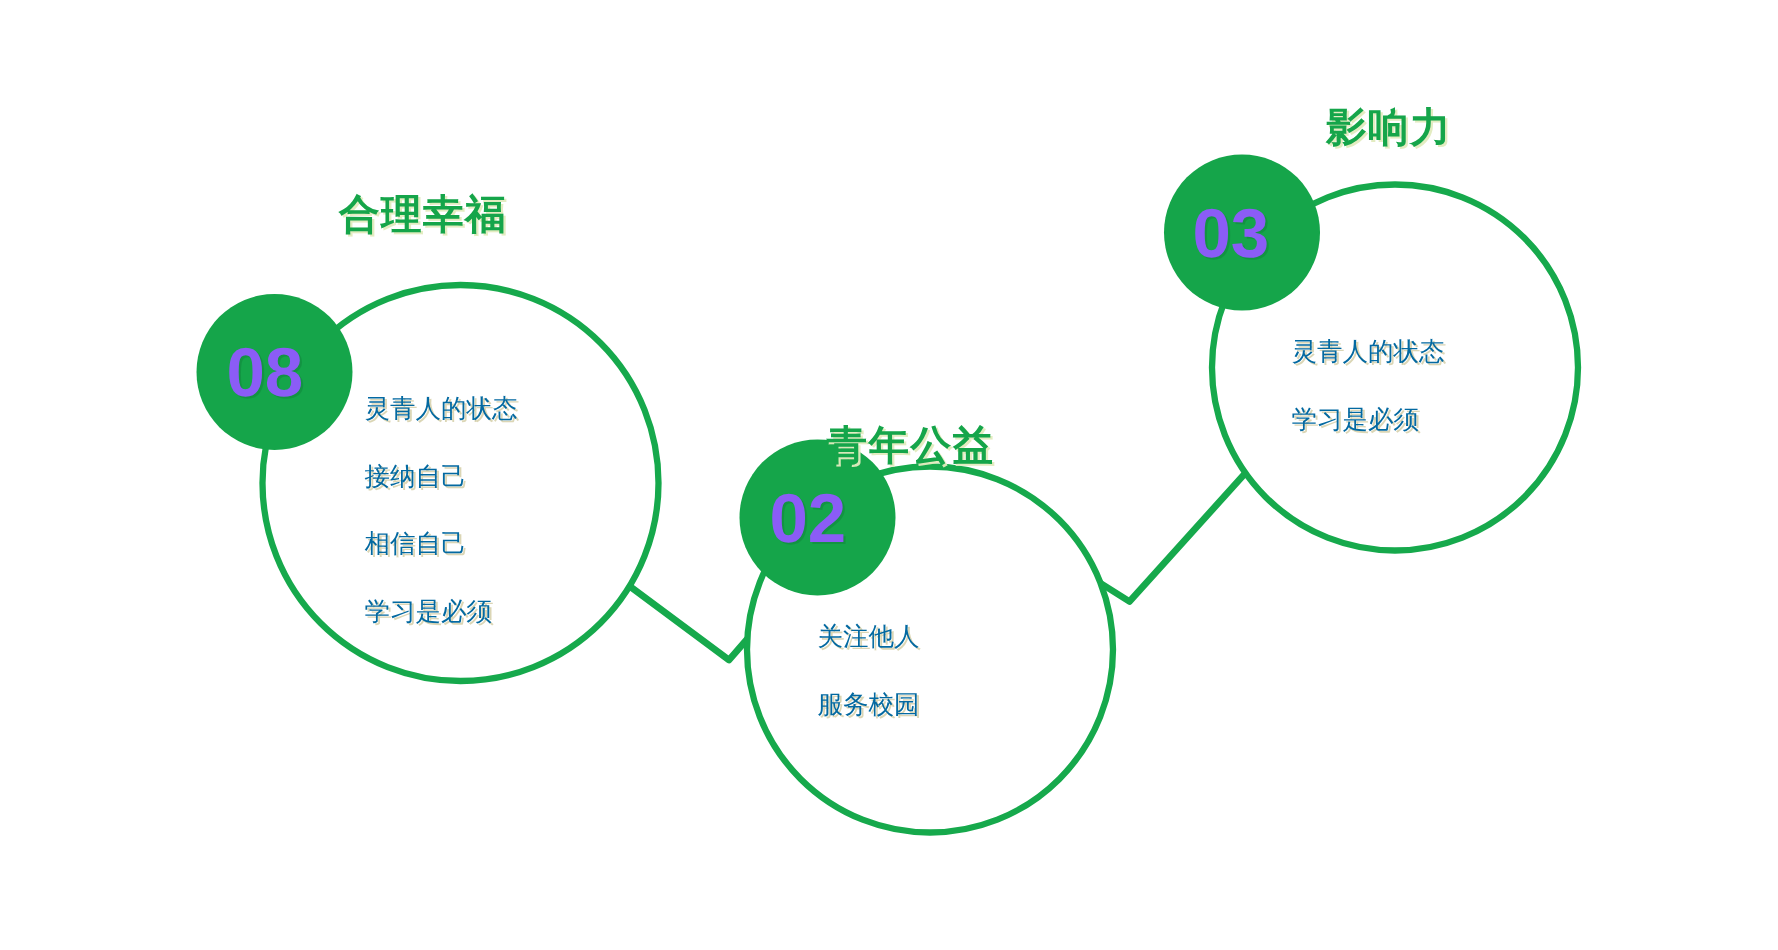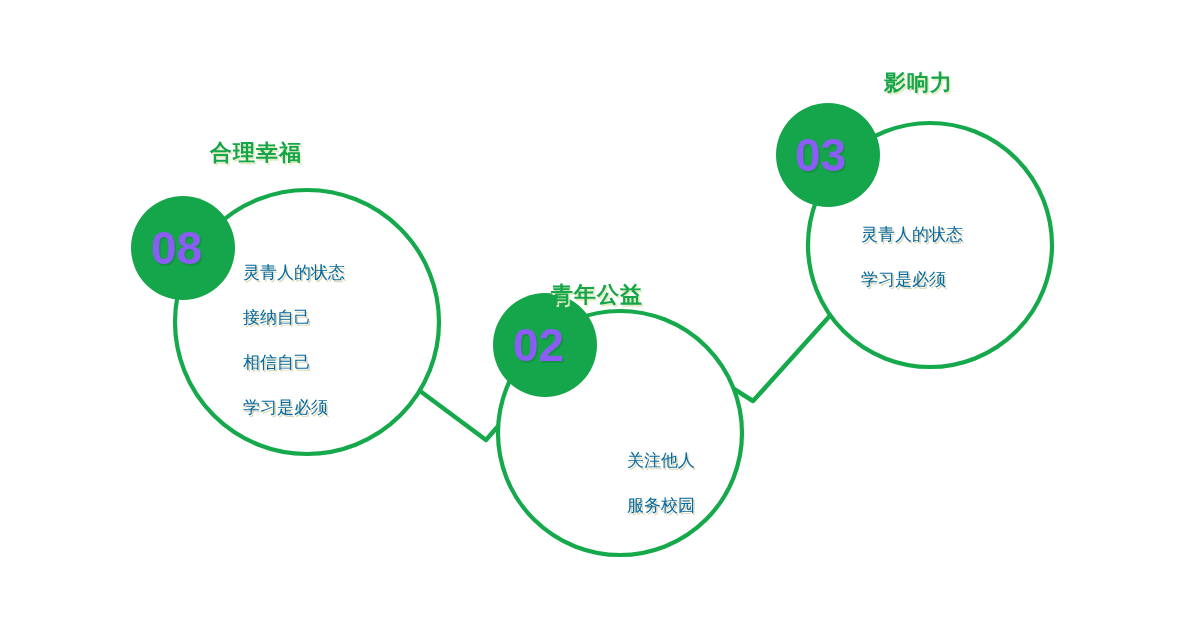--- a/index.html
+++ b/index.html
@@ -23,21 +23,21 @@
   }
   #diagram-svg {
     position: absolute;
     left: 0;
     top: 0;
     width: 1185px;
     height: 633px;
   }
   .node-title {
     position: absolute;
-    font-size: 22px;
+    font-size: 27px;
     font-weight: bold;
     color: #15A54A;
     letter-spacing: 1px;
     white-space: nowrap;
     text-shadow: 1.5px 1.5px 0 rgba(225, 235, 190, 0.95);
     line-height: 1;
   }
   .badge-number {
     position: absolute;
     color: #8b5cf6;
@@ -53,24 +53,24 @@
     font-size: 17px;
     color: #0369a1;
     line-height: 45px;
     white-space: nowrap;
     text-shadow: 1.5px 1.5px 0 rgba(190, 180, 120, 0.55);
   }
   .node-items .item-line {
     display: block;
   }
   .align-left   { text-align: left; }
-  .align-center { text-align: right; margin-top: 36px; }
+  .align-center { text-align: left; }
 
   
-  #title-1 { left: 210px; top: 130px; margin-top: 12px; }
+  #title-1 { left: 226px; top: 130px; }
   #badge-num-1 { left: 151px; top: 225px; }
   #items-1 { left: 243px; top: 250px; }
   
   #title-2 { left: 551px; top: 240px; margin-top: 44px; }
   #badge-num-2 { left: 513px; top: 322px; }
   #items-2 { left: 545px; top: 402px; width: 150px; }
   
   #title-3 { left: 884px; top: 72px; }
   #badge-num-3 { left: 795px; top: 132px; }
   #items-3 { left: 861px; top: 212px; }

